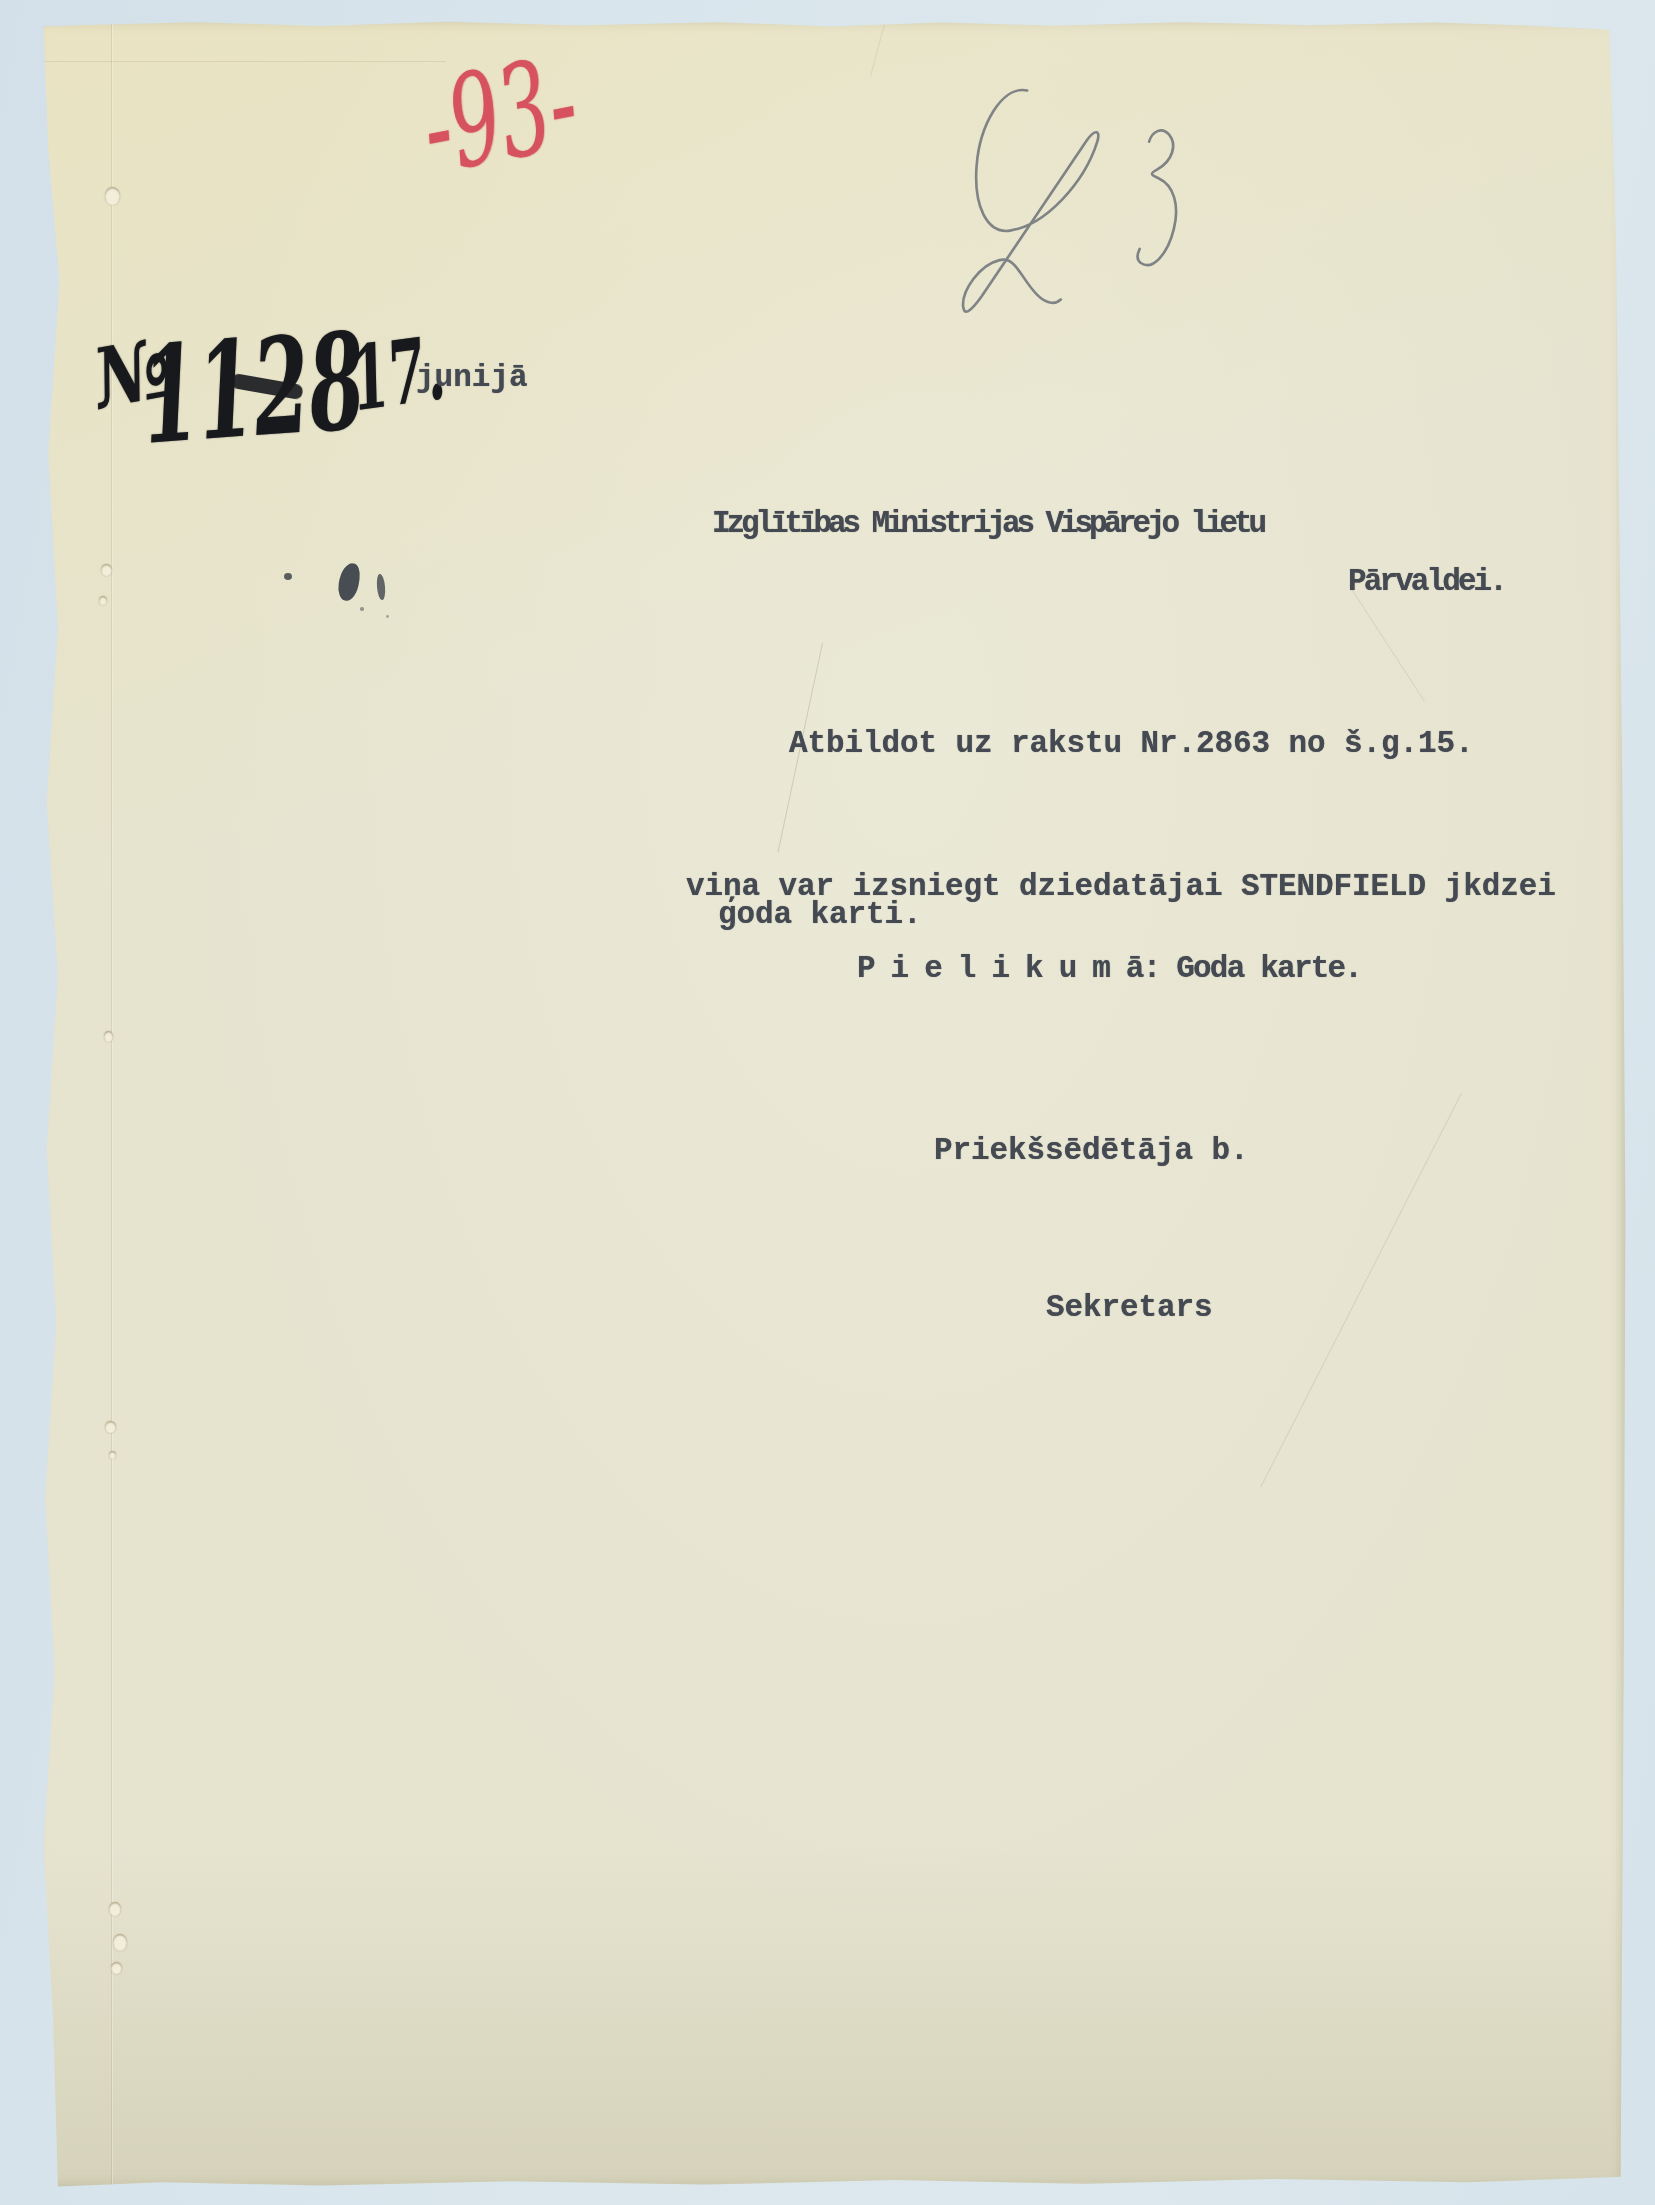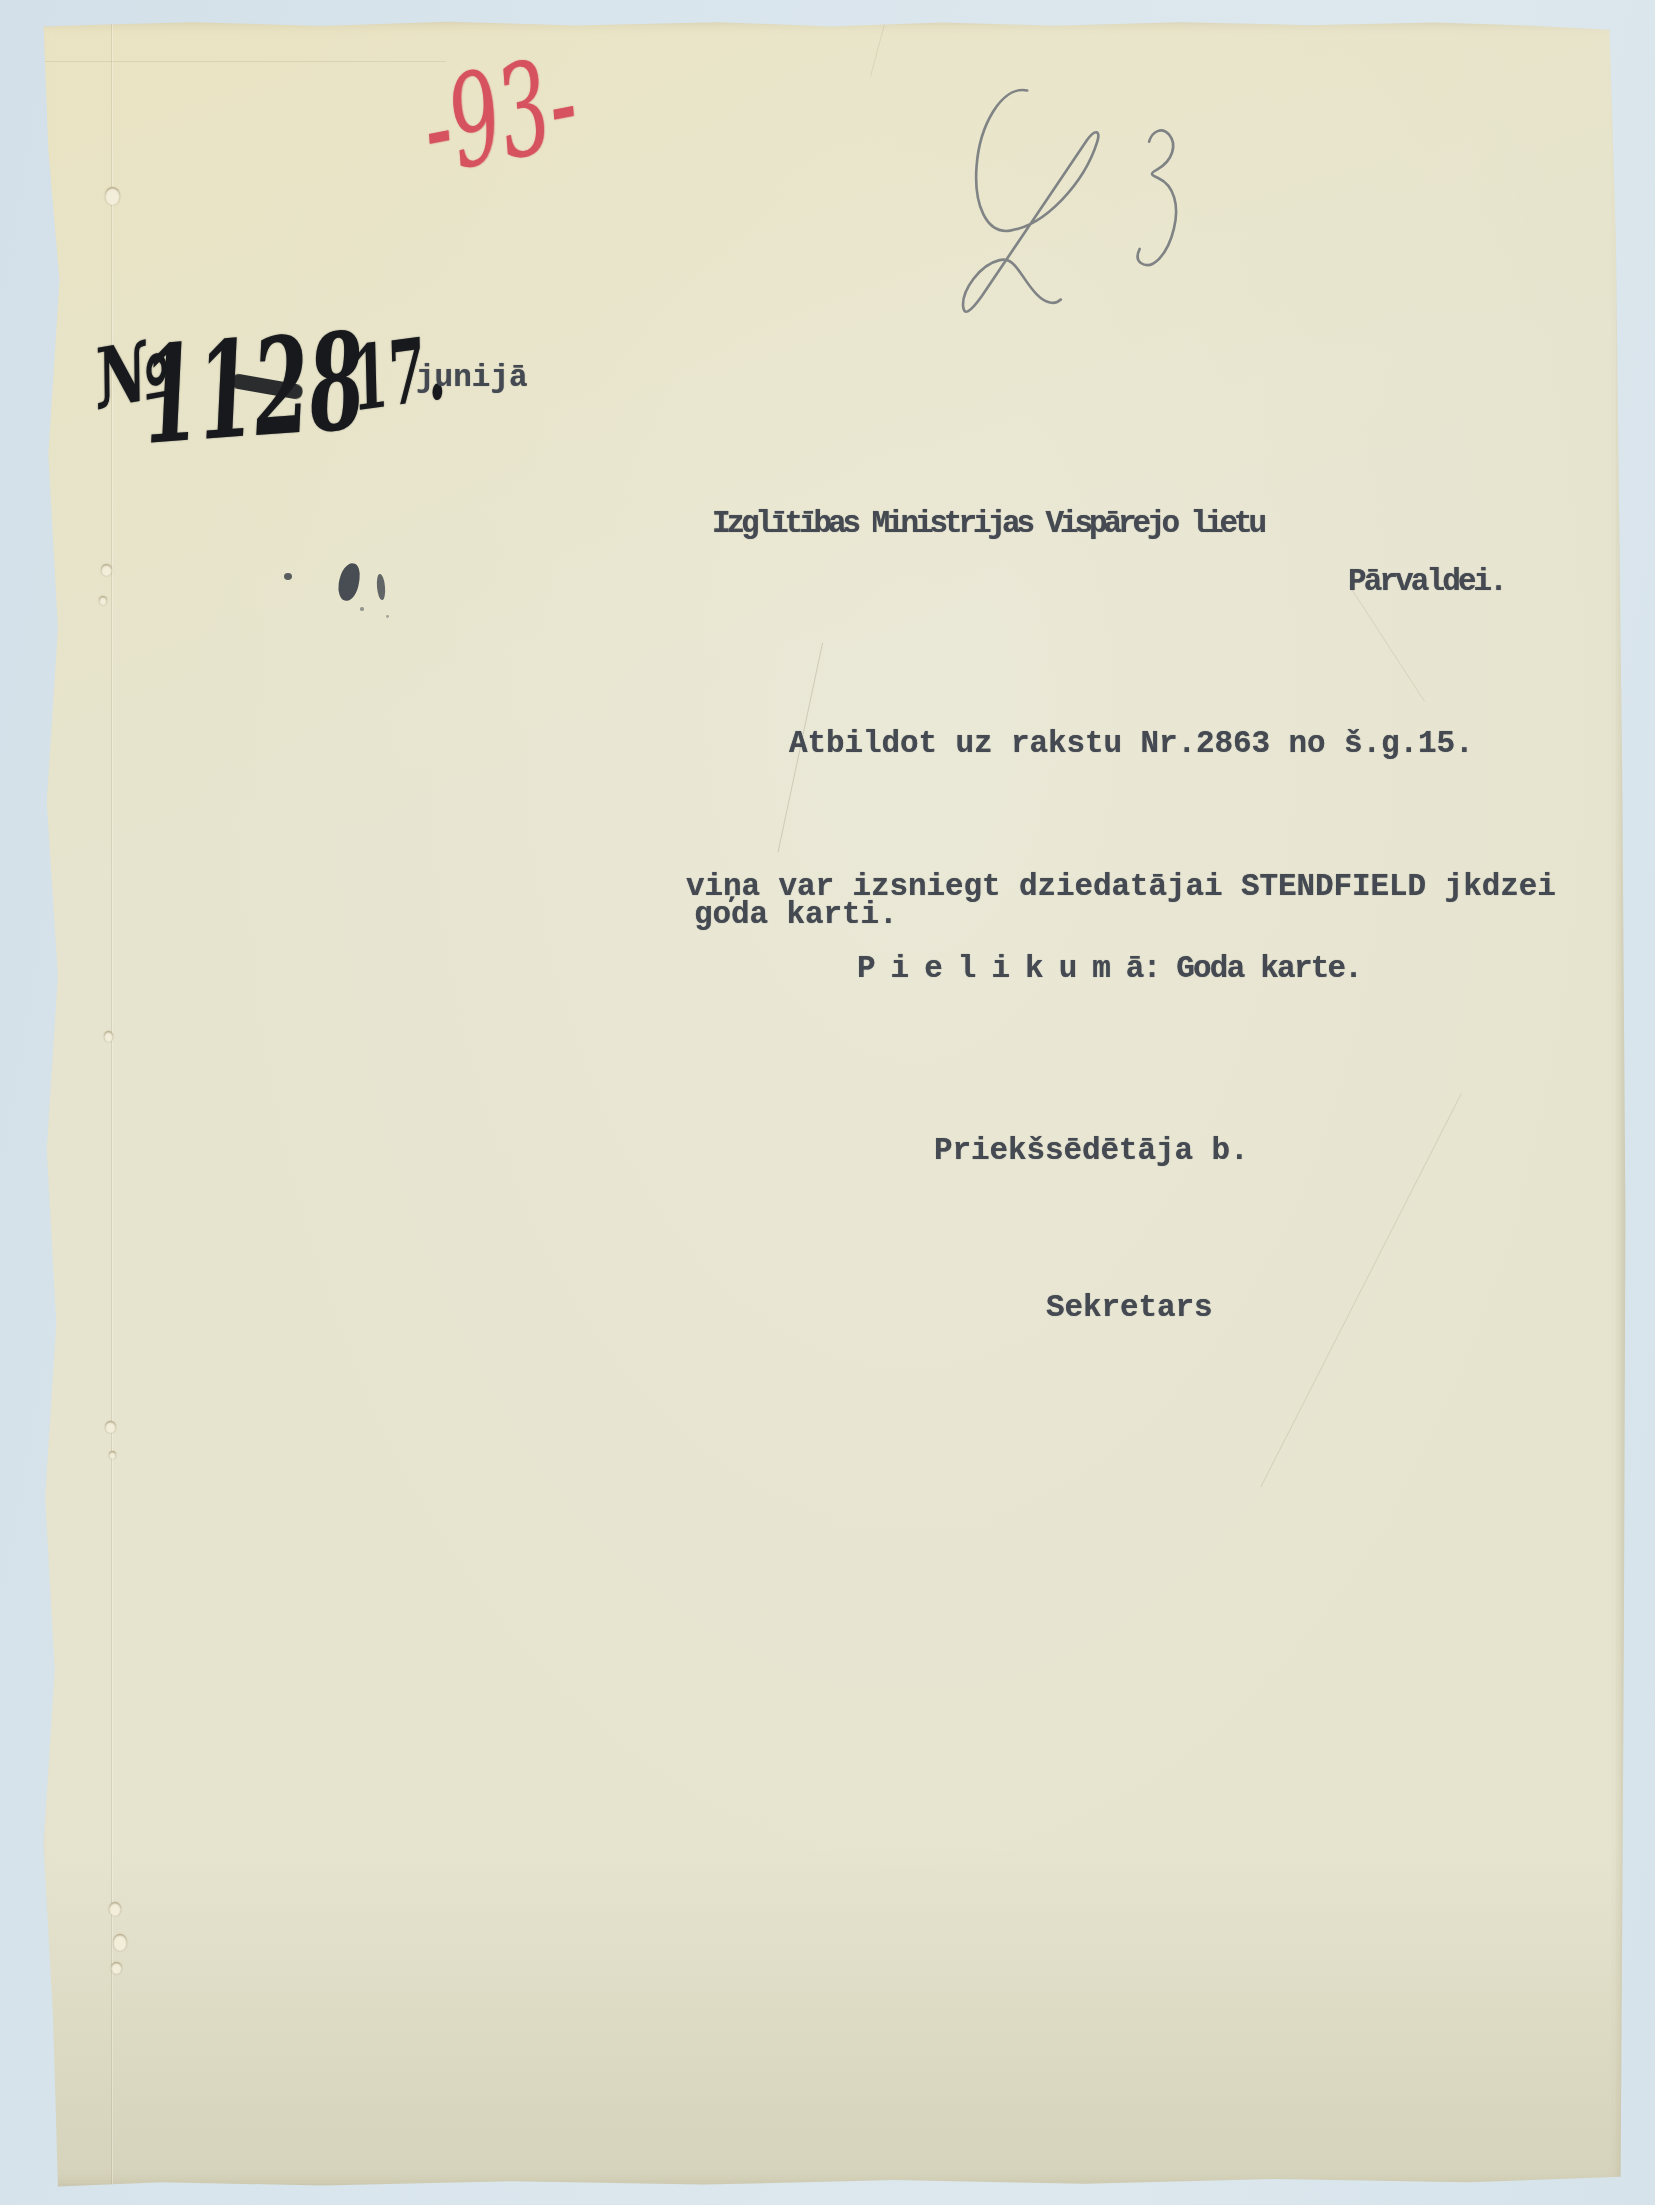--- a/index.html
+++ b/index.html
@@ -118,21 +118,21 @@
     <span class="ink" style="left:104px;top:310px;font-size:133px;transform:rotate(-4deg) scaleX(0.6);">1128</span>
     <div class="ink-bar"></div>
     <span class="ink" style="left:312px;top:316px;font-size:88px;transform:rotate(-8deg) scaleX(0.6);">17.</span>
     <span class="typed" style="left:382px;top:342px;letter-spacing:0;">junijā</span>
 
     <span class="typed tight" style="left:678px;top:488px;">Izglītības Ministrijas Vispārejo lietu</span>
     <span class="typed tight2" style="left:1314px;top:546px;">Pārvaldei.</span>
 
     <span class="typed" style="left:755px;top:708px;">Atbildot uz rakstu Nr.2863 no š.g.15.</span>
     <span class="typed" style="left:652px;top:851px;">viņa var izsniegt dziedatājai STENDFIELD jkdzei</span>
-    <span class="typed" style="left:660px;top:879px;">goda karti.</span>
+    <span class="typed" style="left:684px;top:879px;">goda karti.</span>
 
     <span class="typed tight3" style="left:823px;top:933px;">P i e l i k u m ā: Goda karte.</span>
 
     <span class="typed" style="left:900px;top:1115px;text-align:center;">Priekšsēdētāja b.</span>
     <span class="typed" style="left:1012px;top:1272px;">Sekretars</span>
 
   </div>
 </div>
 
 

